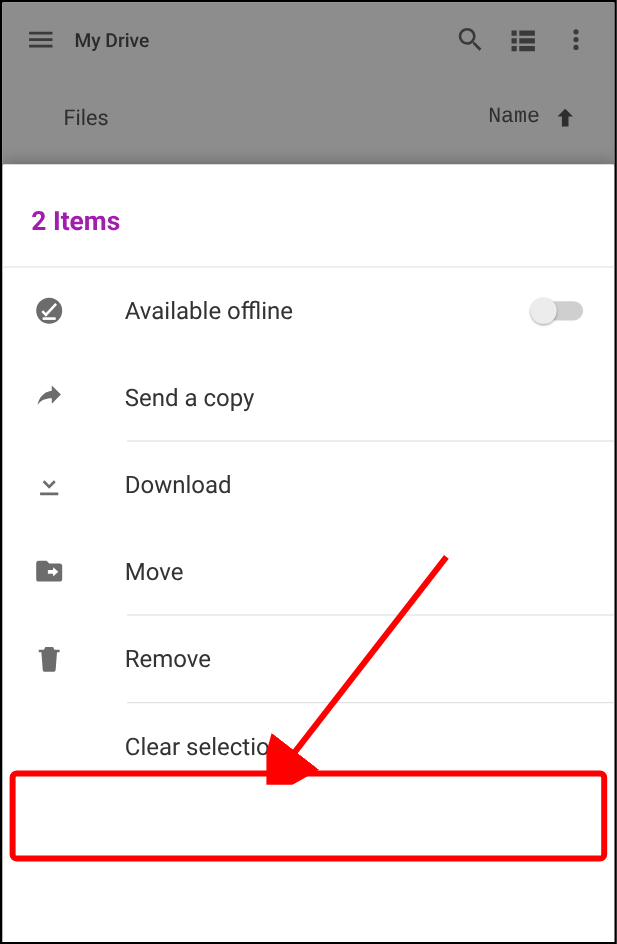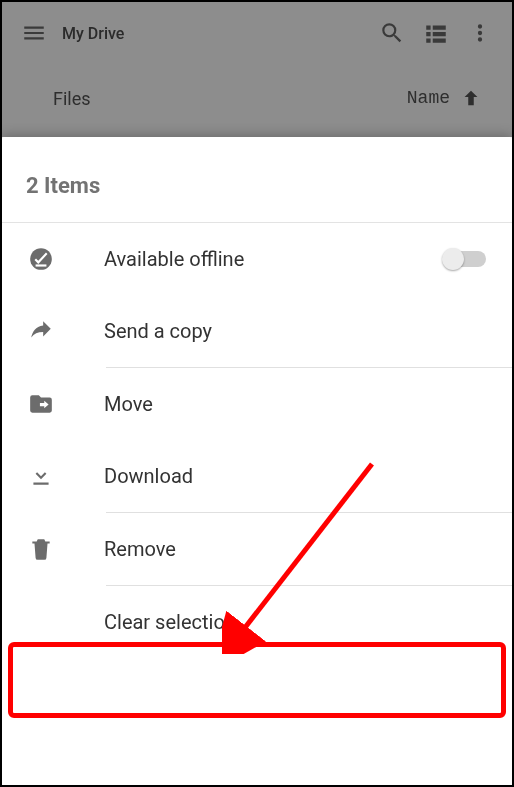--- a/index.html
+++ b/index.html
@@ -63,21 +63,21 @@
     border-top-left-radius: 2px;
     border-top-right-radius: 2px;
     box-shadow: 0 -2px 12px rgba(0,0,0,0.25);
     display: flex;
     flex-direction: column;
     padding-top: 10px;
   }
   .sheet-title {
     font-size: 22px;
     font-weight: 700;
-    color: #737373;
+    color: #a21caf;
     padding: 26px 20px 24px 24px;
   }
   .sep {
     border: 0;
     border-top: 1px solid #e3e3e3;
     margin: 0;
   }
   .indent-sep {
     border: 0;
     border-top: 1px solid #e0e0e0;
@@ -198,34 +198,34 @@
         </svg>
     </span>
     <span class="label">Send a copy</span>
   </div>
 
   <hr class="indent-sep">
 
   <div class="row">
     <span class="ico">
       <svg width="26" height="26" viewBox="0 0 24 24">
+          <path fill="currentColor" d="M5 20h14v-2H5v2zM12 2v10.17l3.59-3.58L17 10l-5 5-5-5 1.41-1.41L12 12.17V2h0z"></path>
+        </svg>
+    </span>
+    <span class="label">Download</span>
+  </div>
+
+  <div class="row">
+    <span class="ico">
+      <svg width="26" height="26" viewBox="0 0 24 24">
           <path fill="currentColor" d="M10 4H4a2 2 0 0 0-2 2v12a2 2 0 0 0 2 2h16a2 2 0 0 0 2-2V8a2 2 0 0 0-2-2h-8l-2-2z"></path>
           <path fill="#fff" d="M11 11h4V9l4 3.5L15 16v-2h-4z"></path>
         </svg>
     </span>
     <span class="label">Move</span>
-  </div>
-
-  <div class="row">
-    <span class="ico">
-      <svg width="26" height="26" viewBox="0 0 24 24">
-          <path fill="currentColor" d="M5 20h14v-2H5v2zM12 2v10.17l3.59-3.58L17 10l-5 5-5-5 1.41-1.41L12 12.17V2h0z"></path>
-        </svg>
-    </span>
-    <span class="label">Download</span>
   </div>
 
 
   <hr class="indent-sep">
 
   <div class="row">
     <span class="ico">
       <svg width="26" height="26" viewBox="0 0 24 24">
           <path fill="currentColor" d="M6 7h12l-1 13a2 2 0 0 1-2 2H9a2 2 0 0 1-2-2L6 7zm3-4h6l1 2h4v2H4V5h4l1-2z"></path>
         </svg>

